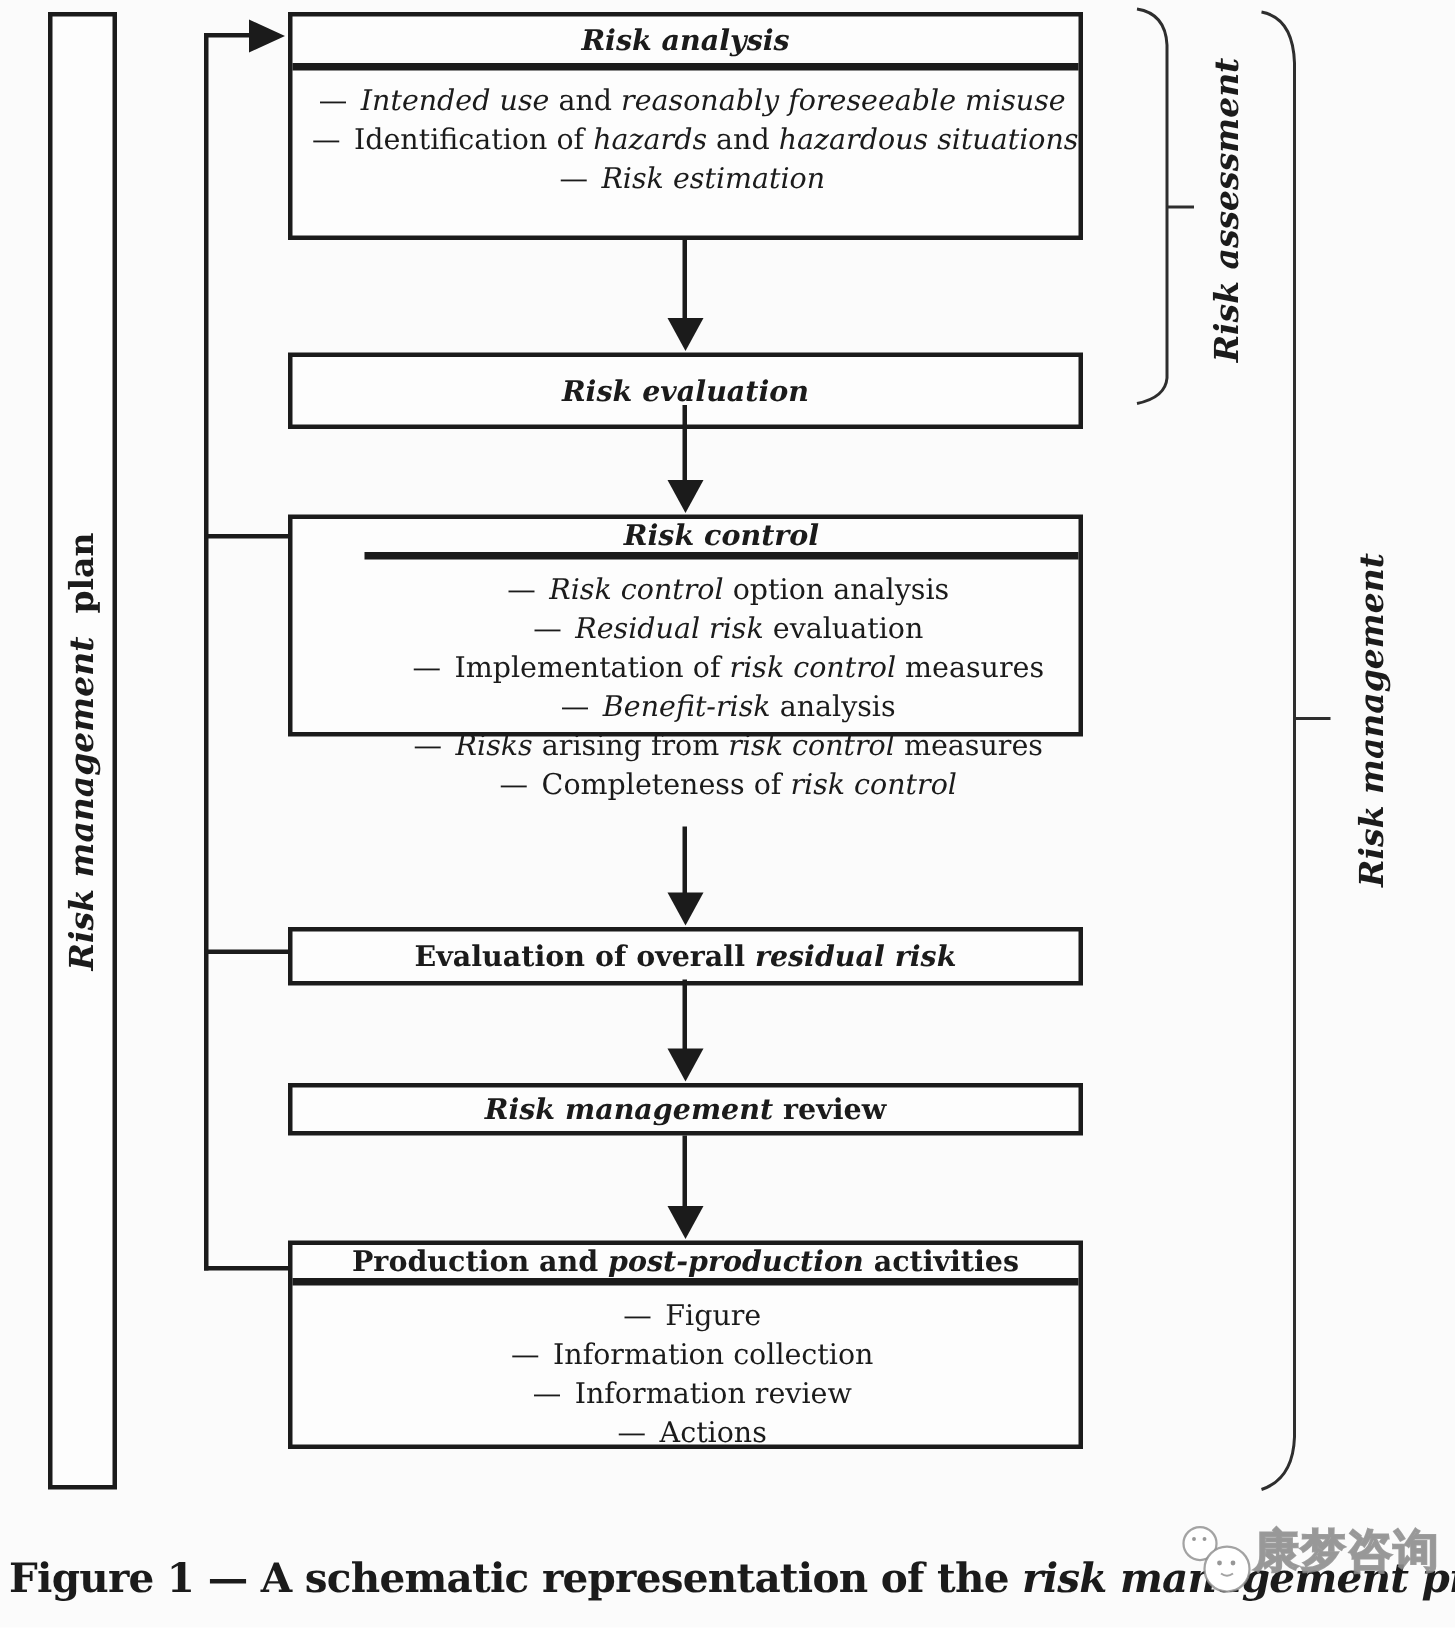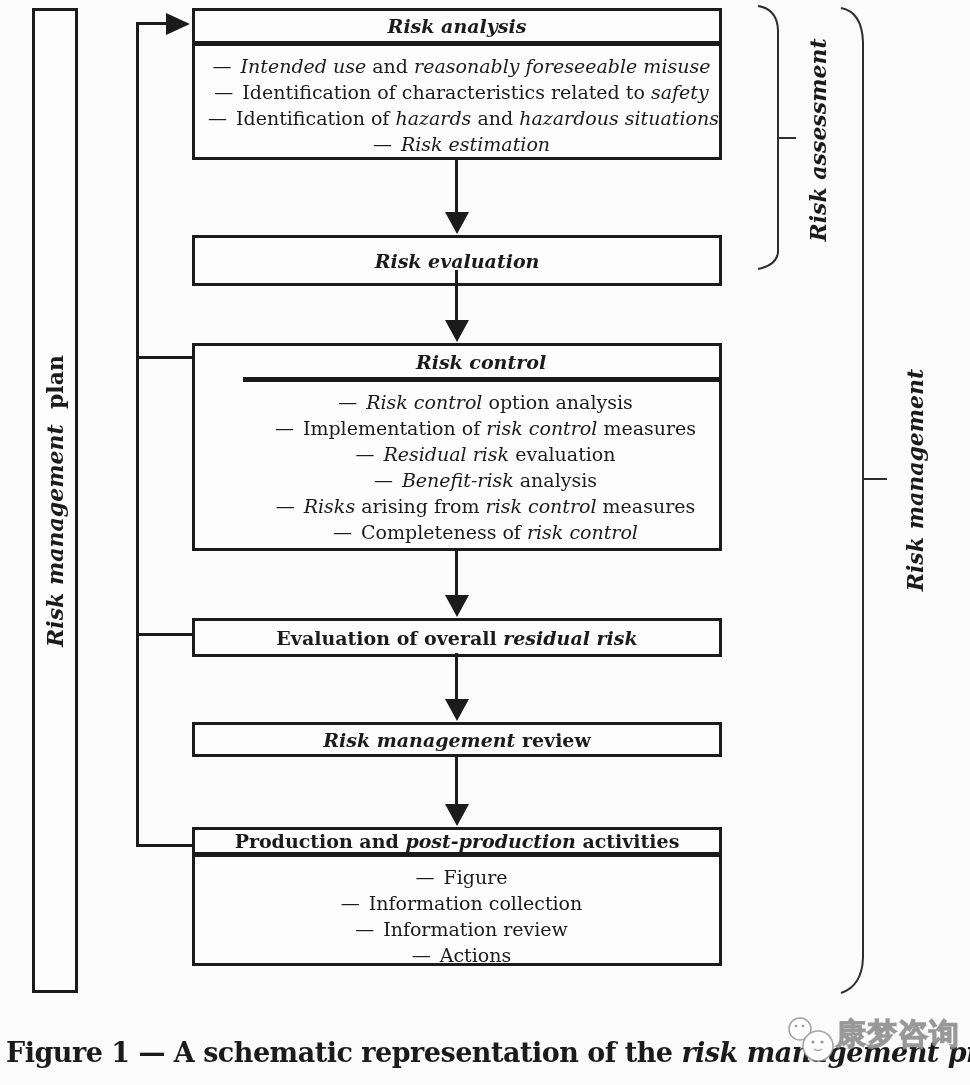--- a/index.html
+++ b/index.html
@@ -79,42 +79,41 @@
   <div class="abs line" style="left:136px;top:22px;width:32px;height:3px;"></div>
   <div class="abs arrowhead-right" style="left:166px;top:13px;"></div>
   <div class="abs line" style="left:136px;top:356px;width:56px;height:3px;"></div>
   <div class="abs line" style="left:136px;top:633px;width:56px;height:3px;"></div>
   <div class="abs line" style="left:136px;top:844px;width:56px;height:3px;"></div>
 
   <div class="abs box" style="top:8px;height:152px;">
     <div class="bar hd" style="height:36px;"><span class="it">Risk analysis</span></div>
     <div class="items">
         <div class="item"><span class="dash">—</span><span><span class="it">Intended use</span><span> and </span><span class="it">reasonably foreseeable misuse</span></span></div>
-        <div class="item"><span class="dash">—</span><span><span>Identification of characteristics related to </span><span class="it">safety</span></span></div>
         <div class="item"><span class="dash">—</span><span><span>Identification of </span><span class="it">hazards</span><span> and </span><span class="it">hazardous situations</span></span></div>
         <div class="item"><span class="dash">—</span><span><span class="it">Risk estimation</span></span></div>
       </div>
   </div>
 
   <div class="abs line" style="left:455px;top:160px;width:3px;height:54px;"></div>
   <div class="abs arrowhead-down" style="left:445px;top:212px;"></div>
 
   <div class="abs box" style="top:235px;height:51px;">
     <div class="bar" style="flex:1;"><span class="it">Risk evaluation</span></div>
   </div>
 
   <div class="abs line" style="left:455px;top:270px;width:3px;height:52px;"></div>
   <div class="abs arrowhead-down" style="left:445px;top:320px;"></div>
 
-  <div class="abs box" style="top:343px;height:208px;padding-left:48px;">
+  <div class="abs box" style="top:343px;height:148px;padding-left:48px;">
     <div class="bar hd" style="height:36px;"><span class="it">Risk control</span></div>
     <div class="items">
         <div class="item"><span class="dash">—</span><span><span class="it">Risk control</span><span> option analysis</span></span></div>
+        <div class="item"><span class="dash">—</span><span><span class="it">Residual risk</span><span> evaluation</span></span></div>
         <div class="item"><span class="dash">—</span><span><span>Implementation of </span><span class="it">risk control</span><span> measures</span></span></div>
-        <div class="item"><span class="dash">—</span><span><span class="it">Residual risk</span><span> evaluation</span></span></div>
         <div class="item"><span class="dash">—</span><span><span class="it">Benefit-risk</span><span> analysis</span></span></div>
         <div class="item"><span class="dash">—</span><span><span class="it">Risks</span><span> arising from </span><span class="it">risk control</span><span> measures</span></span></div>
         <div class="item"><span class="dash">—</span><span><span>Completeness of </span><span class="it">risk control</span></span></div>
       </div>
   </div>
 
   <div class="abs line" style="left:455px;top:551px;width:3px;height:46px;"></div>
   <div class="abs arrowhead-down" style="left:445px;top:595px;"></div>
 
   <div class="abs box" style="top:618px;height:39px;">

